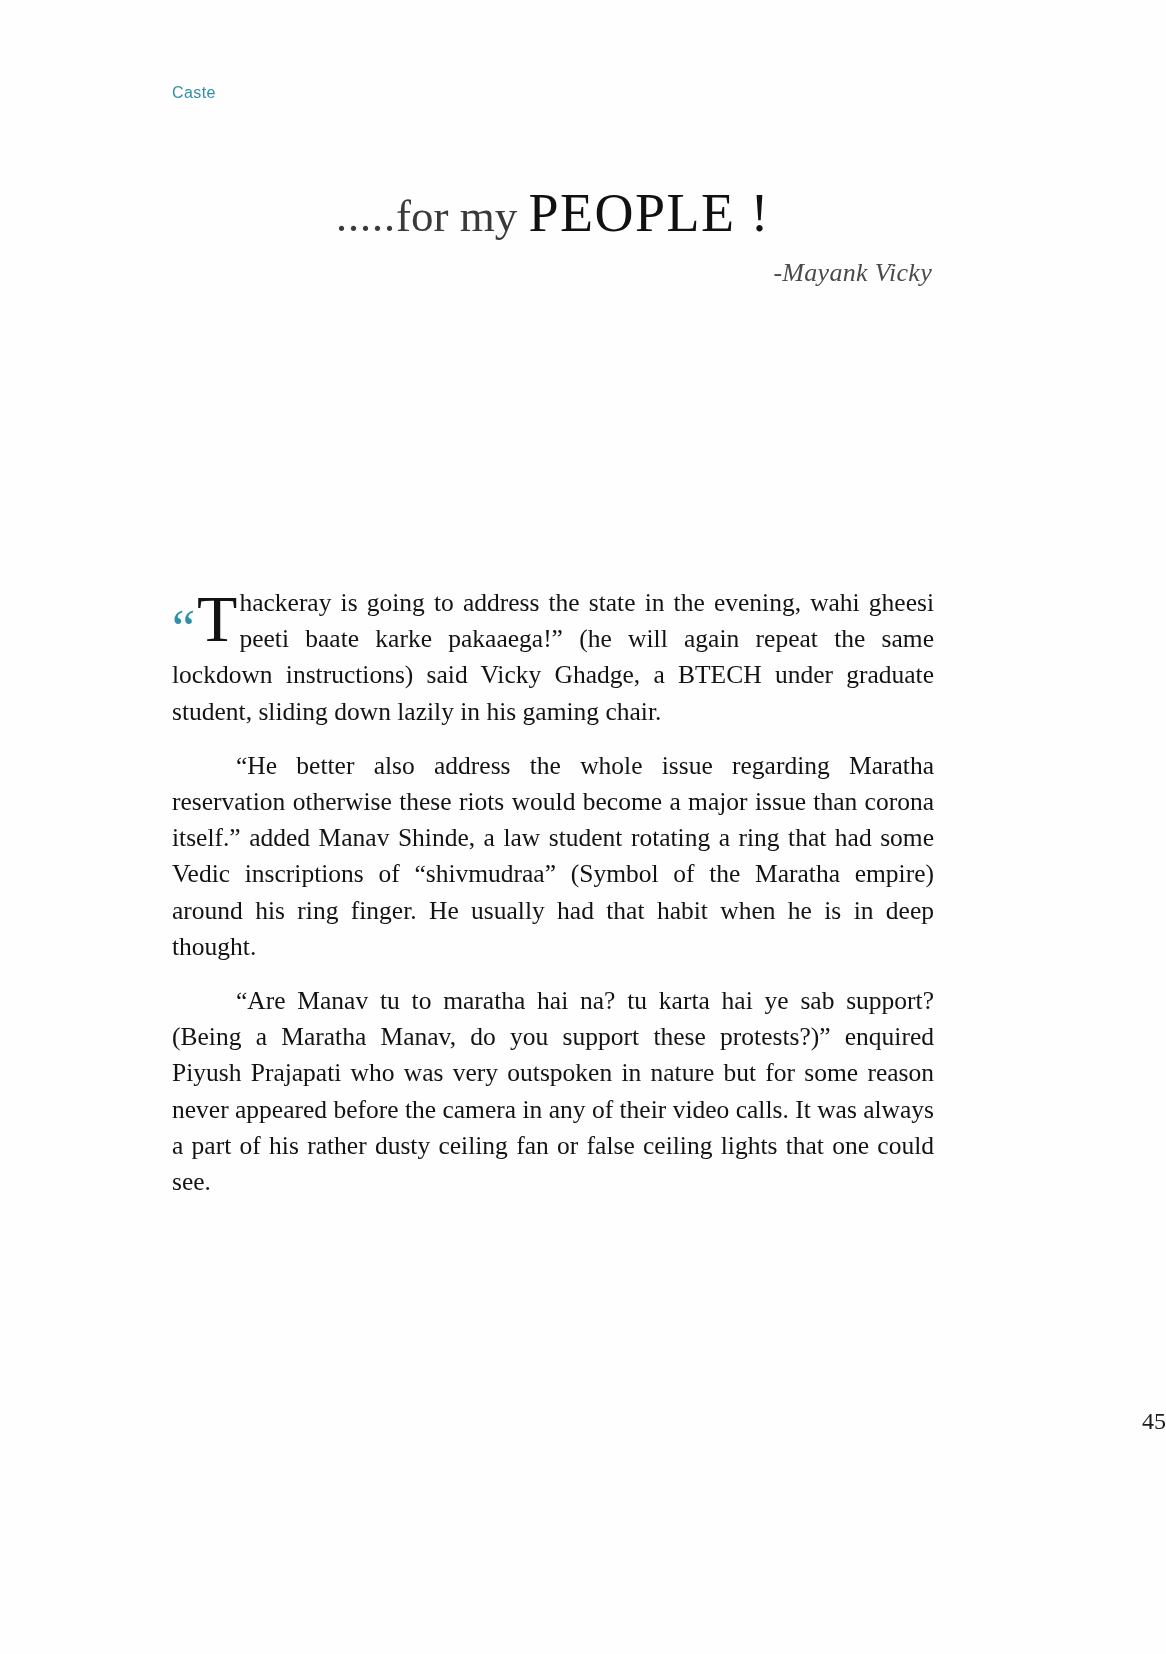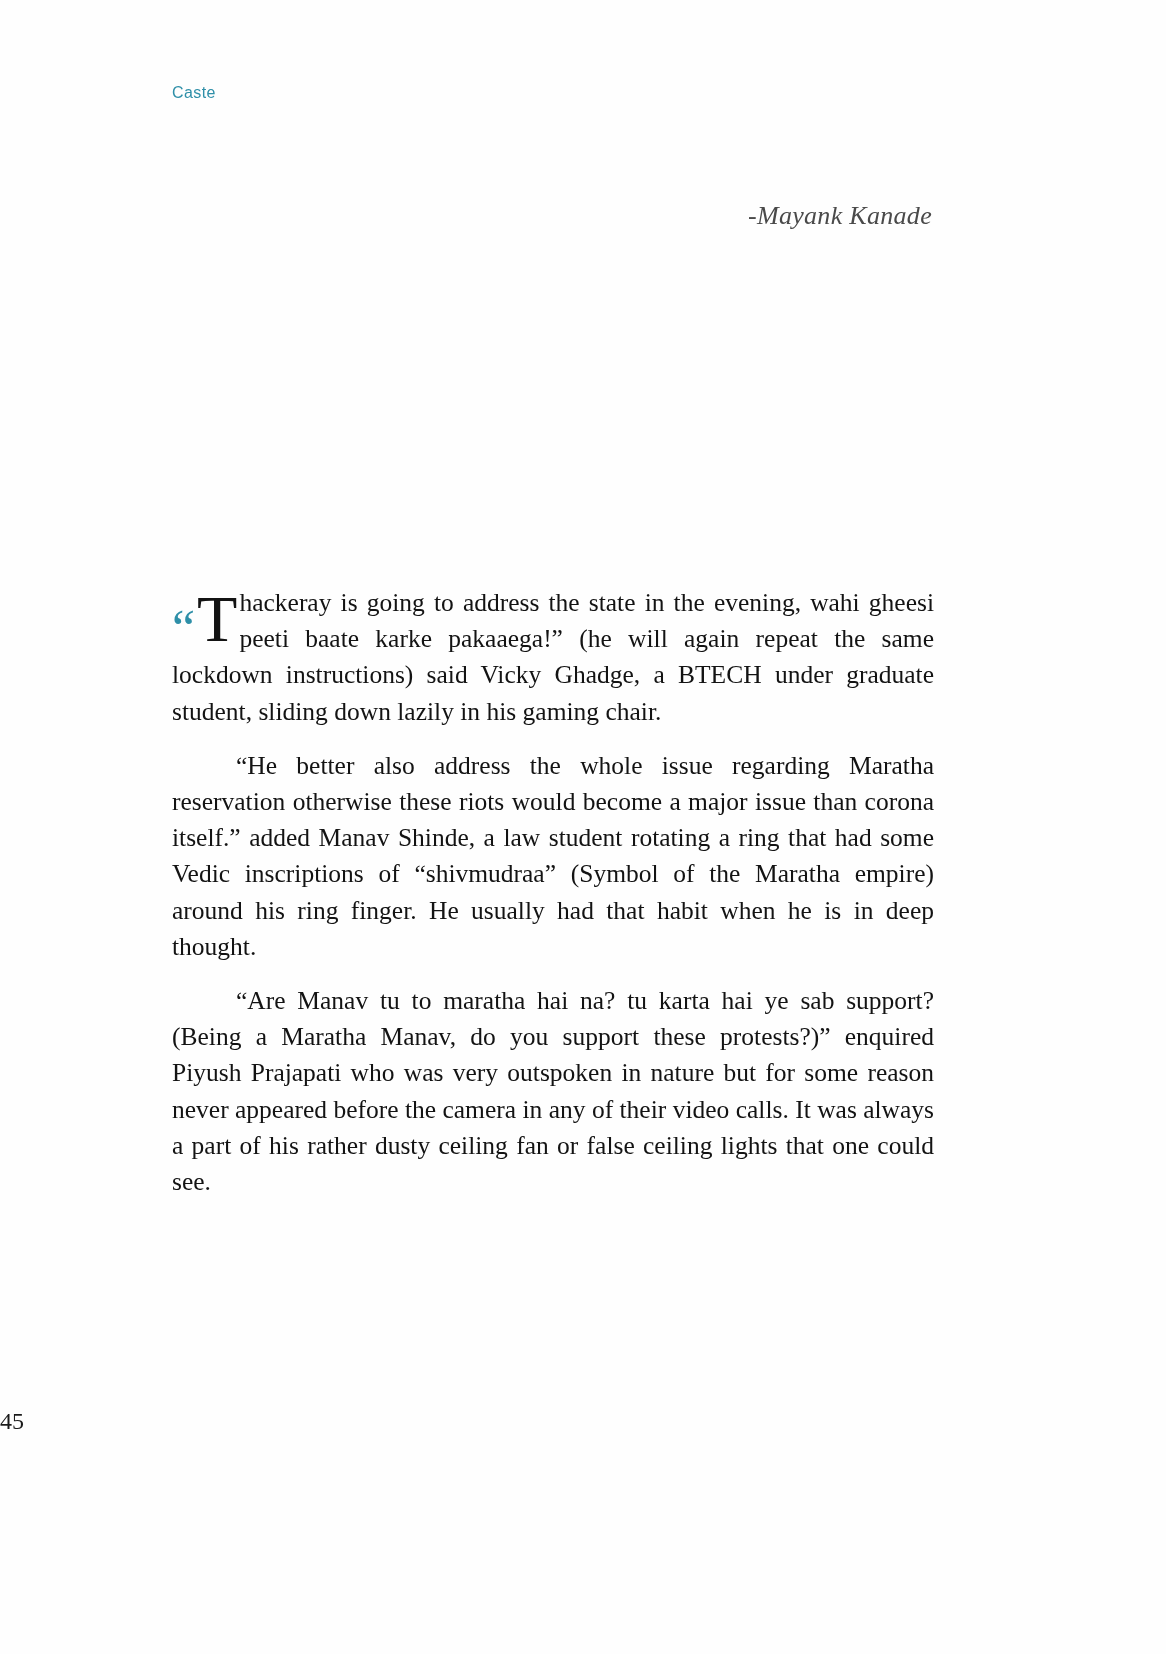--- a/index.html
+++ b/index.html
@@ -111,34 +111,37 @@
     line-height: 0.85;
     padding: 6px 2px 0 0;
     margin-left: 2px;
   }
 
   .page-number {
     position: absolute;
     left: 0;
     right: 0;
     top: 1408px;
-    text-align: left;
+    text-align: right;
     font-size: 24px;
     color: #1a1a1a;
   }
 </style>
 </head>
 <body>
 
 <div class="page">
 
   <div class="running-head">Caste</div>
 
   <div class="title-block">
-    <div class="byline">-Mayank Kanade</div>
+    <div class="title">
+      <span class="dots">.....</span><span class="small">for my </span><span class="big">PEOPLE !</span>
+    </div>
+    <div class="byline">-Mayank Vicky</div>
   </div>
 
   <div class="body-text">
 
     <p class="para first-para">
       <span class="dropquote">“</span><span class="dropcap">T</span><span>hackeray is going to address the state in the evening, wahi gheesi peeti baate karke pakaaega!” (he will again repeat the same lockdown instructions)  said Vicky Ghadge, a BTECH under graduate student, sliding down lazily in his gaming chair.</span>
     </p>
 
     <p class="para indent">“He better also address the whole issue regarding Maratha reservation otherwise these riots would become a major issue than corona itself.”  added Manav Shinde, a law student rotating a ring that had some Vedic inscriptions of “shivmudraa” (Symbol of the Maratha empire) around his ring finger. He usually had that habit when he is in deep thought.</p>
 

